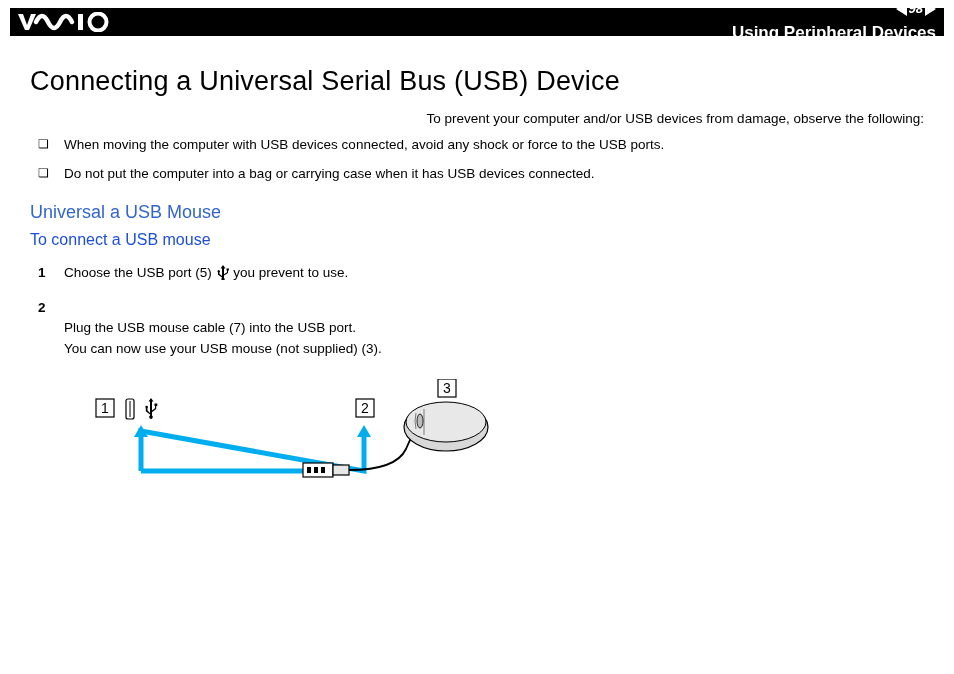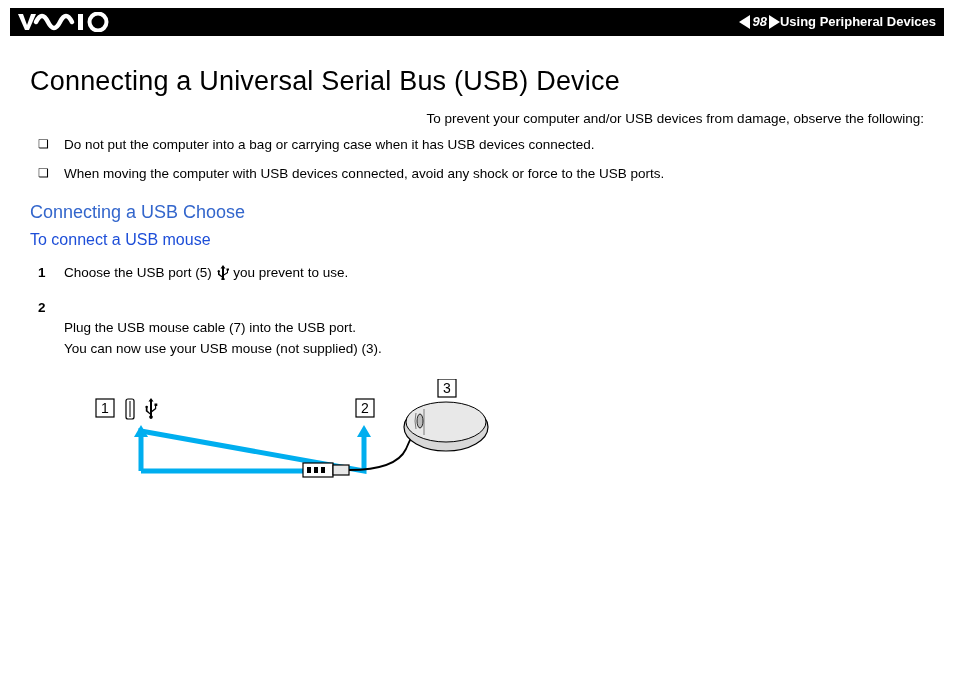--- a/index.html
+++ b/index.html
@@ -3,23 +3,23 @@
 <meta charset="utf-8">
 <style>
   html,body{margin:0;padding:0;font-family:Helvetica,Arial,sans-serif;width:954px;height:674px;background:#fff;color:#000;overflow:hidden;}
   .header-bar{position:relative;height:28px;background:#000;color:#fff;margin:8px 10px 0 10px;display:flex;align-items:center;justify-content:space-between;padding:0 8px;}
   .logo{font-family:Arial,sans-serif;font-size:20px;font-weight:bold;letter-spacing:0;display:flex;align-items:center;gap:0;}
   .logo svg{display:block;}
   .page-arrow{width:0;height:0;display:inline-block;}
   .page-arrow.left{border-top:7px solid transparent;border-bottom:7px solid transparent;border-right:11px solid #fff;}
   .page-arrow.right{border-top:7px solid transparent;border-bottom:7px solid transparent;border-left:11px solid #fff;}
   .page-num{font-style:italic;font-weight:bold;font-size:13px;}
-  .header-title{font-weight:bold;font-size:13px;}
+  .header-title{font-weight:bold;font-size:17px;}
   .nav-group{display:flex;align-items:center;gap:2px;}
-  .header-stack{display:flex;align-items:flex-end;gap:0;line-height:1.1;text-align:right;}
+  .header-stack{display:flex;flex-direction:column;align-items:flex-end;gap:8px;line-height:1.1;text-align:right;}
   .content{padding:30px 30px 0 30px;}
   h1{font-size:27px;font-weight:normal;margin:0 0 14px 0;letter-spacing:.2px;}
   .intro{font-size:13.5px;margin:0 0 10px 0;text-align:right;}
   ul.precautions{list-style:none;padding:0;margin:0 0 18px 0;}
   ul.precautions li{position:relative;font-size:13.5px;padding-left:34px;margin-bottom:10px;line-height:1.4;}
   ul.precautions li::before{content:"❏";position:absolute;left:8px;top:0;font-size:12px;}
   h2{font-size:18px;font-weight:normal;color:#3366cc;margin:0 0 8px 0;}
   h3{font-size:16px;font-weight:normal;color:#1d4ed8;margin:0 0 14px 0;}
   ol.steps{list-style:none;padding:0;margin:0 0 20px 0;counter-reset:step;}
   ol.steps li{position:relative;font-size:13.5px;padding-left:34px;margin-bottom:12px;line-height:1.5;}
@@ -46,24 +46,24 @@
       <span class="page-arrow right"></span>
     </span>
     <span class="header-title">Using Peripheral Devices</span>
   </div>
 </div>
 
 <div class="content">
   <h1>Connecting a Universal Serial Bus (USB) Device</h1>
   <p class="intro">To prevent your computer and/or USB devices from damage, observe the following:</p>
   <ul class="precautions">
+    <li>When moving the computer with USB devices connected, avoid any shock or force to the USB ports.</li>
     <li>Do not put the computer into a bag or carrying case when it has USB devices connected.</li>
-    <li>When moving the computer with USB devices connected, avoid any shock or force to the USB ports.</li>
   </ul>
-  <h2>Connecting a USB Choose</h2>
+  <h2>Universal a USB Mouse</h2>
   <h3>To connect a USB mouse</h3>
   <ol class="steps">
     <li>
       <span>Choose the USB port (5) </span><span class="usb-icon-inline"><svg width="14" height="16" viewBox="0 0 14 16">
             <path d="M7 1 L4.5 4.5 L6 4.5 L6 12 L3.5 10 L3.5 8.2 A1.2 1.2 0 1 0 2 8.2 L2 10.8 L6 13.5 L6 14 A1.6 1.6 0 1 0 8 14 L8 11.5 L12 9 L12 6.5 L13 6.5 L13 4.5 L10.5 4.5 L10.5 6.5 L11 6.5 L11 8.3 L8 10.2 L8 4.5 L9.5 4.5 Z" fill="#000"></path>
           </svg></span><span> you prevent to use.</span>
     </li>
     <li style="white-space:pre-line;">
       <span>Plug the USB mouse cable (7) into the USB port.
 You can now use your USB mouse (not supplied) (3).</span>

